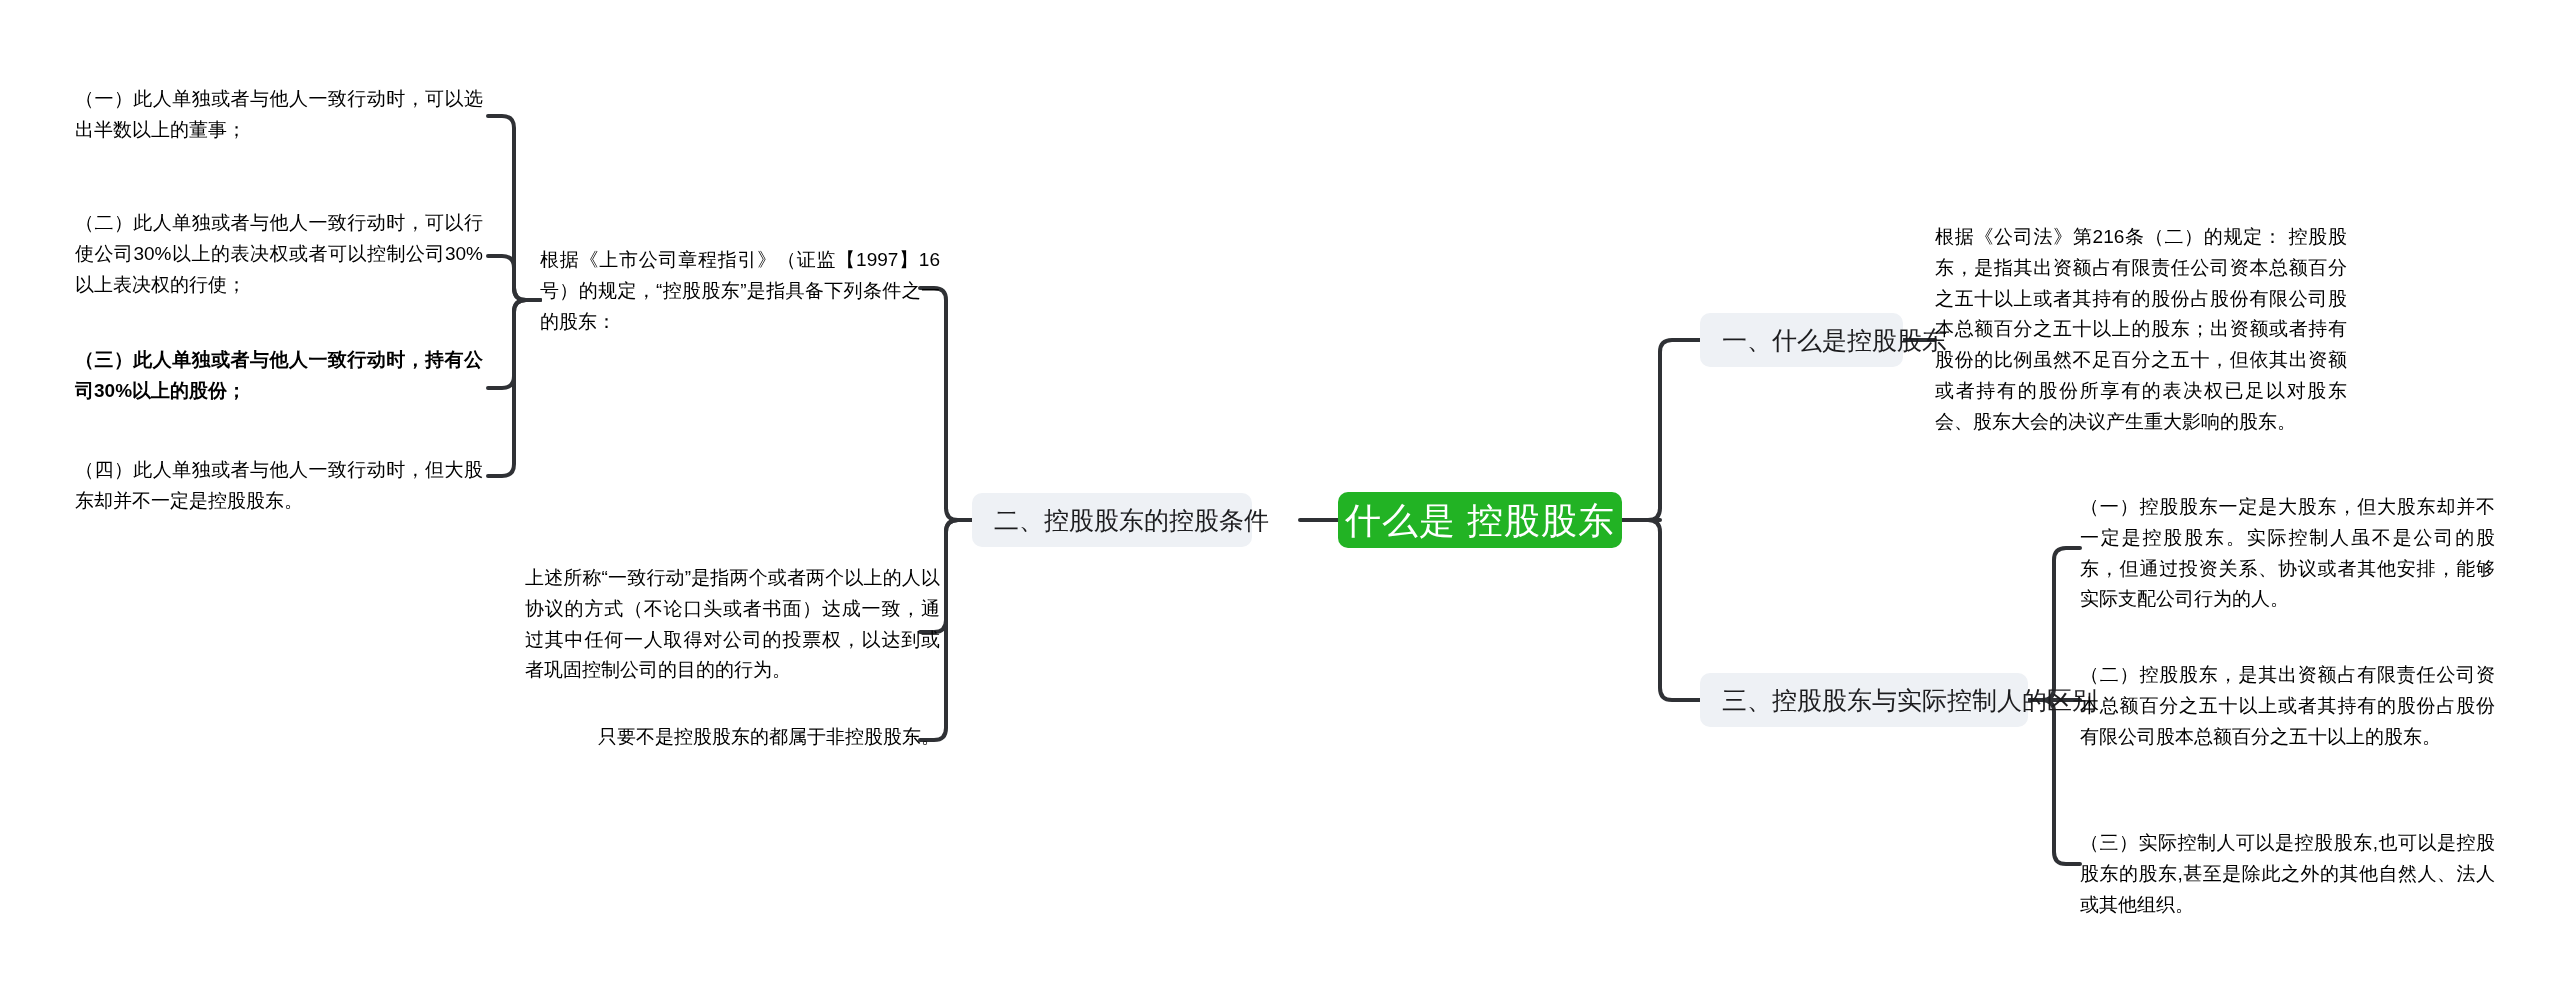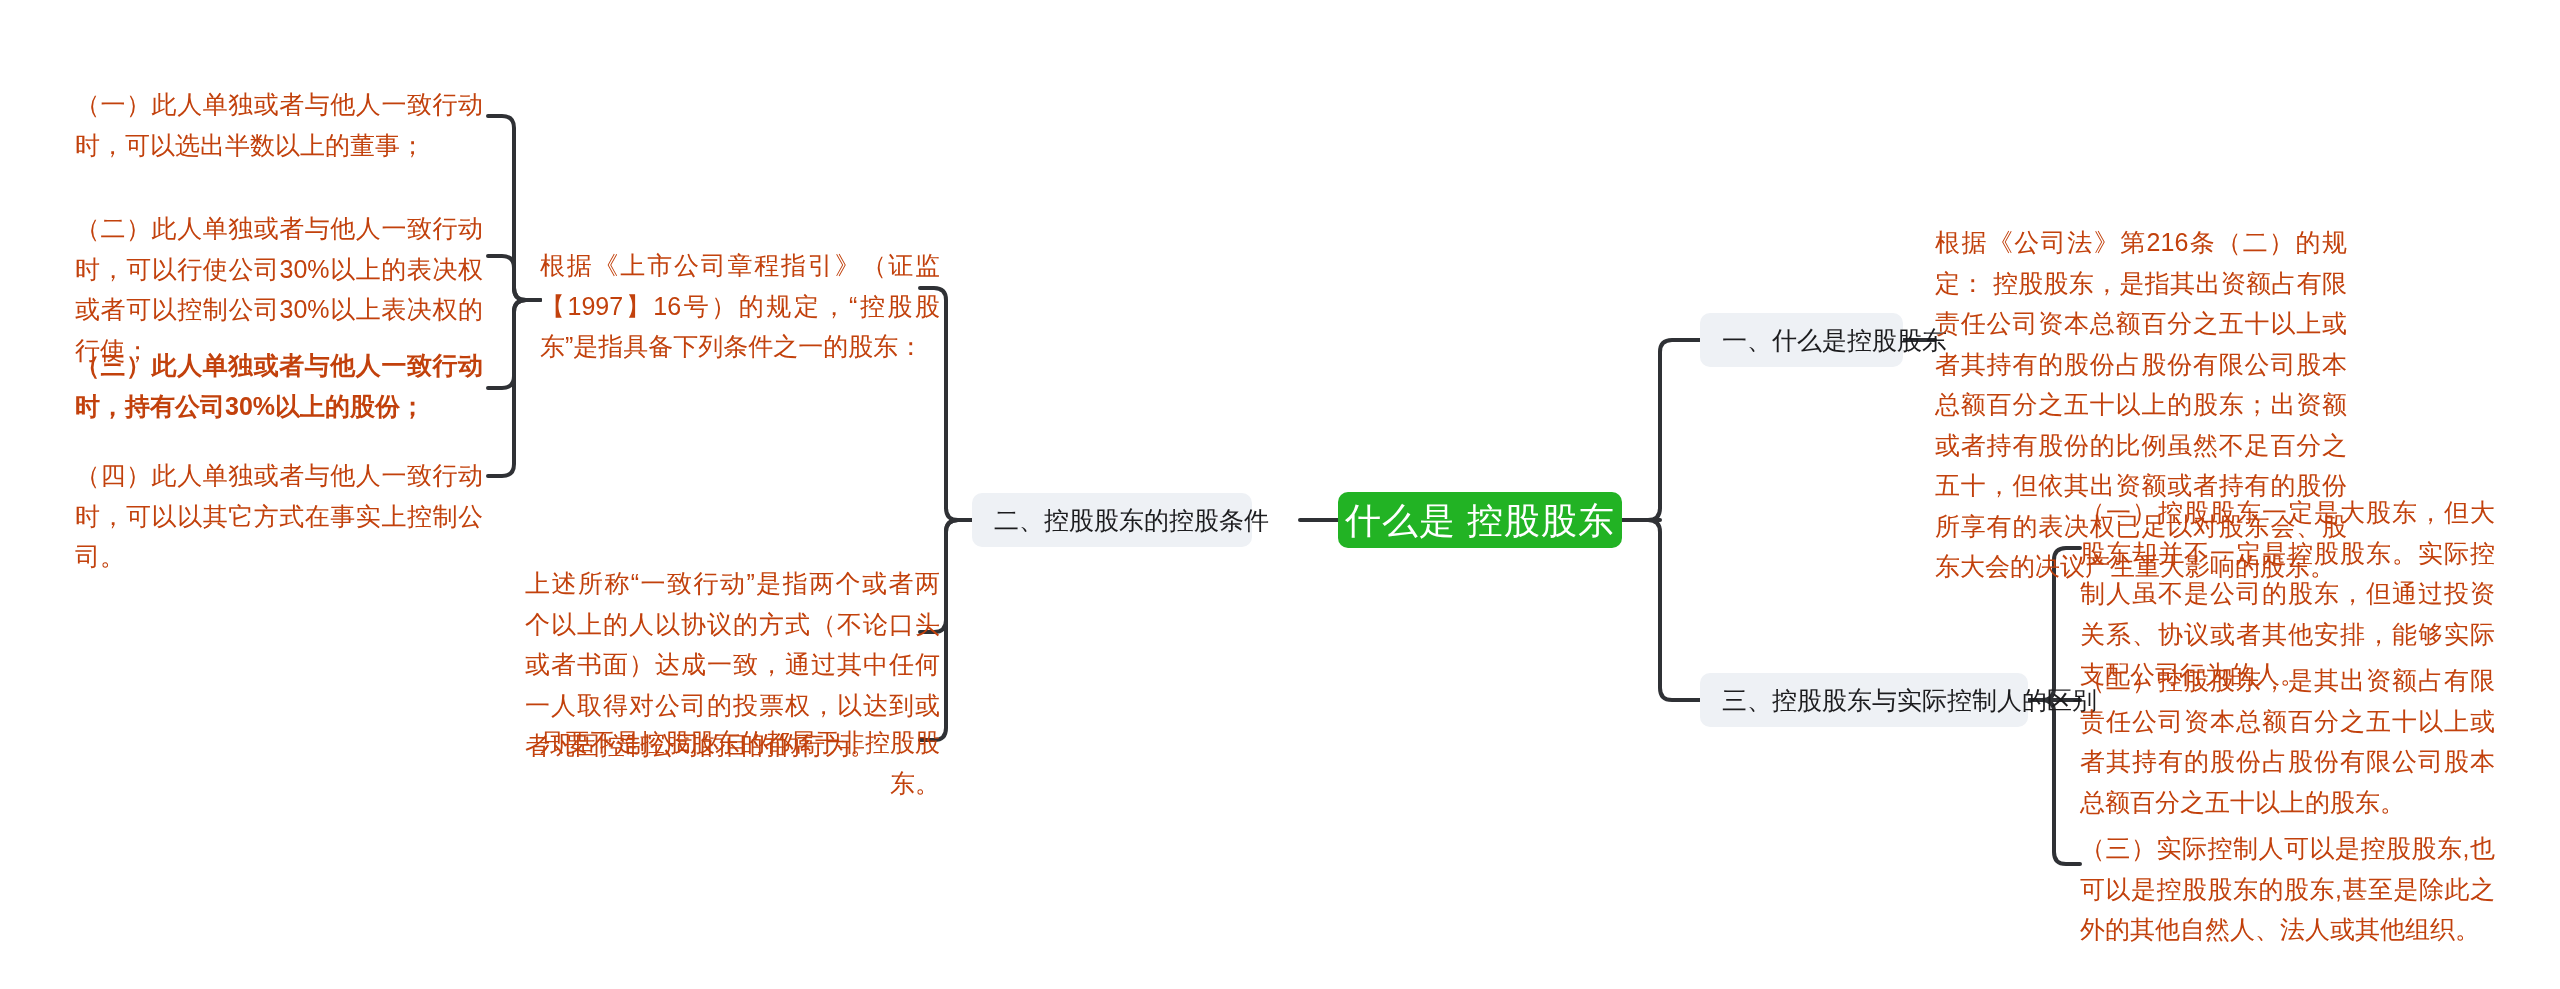--- a/index.html
+++ b/index.html
@@ -31,22 +31,22 @@
     color:#1c1c1e;
     border-radius:10px;
     font-size:25px;
     line-height:1.3;
     padding:11px 22px;
     white-space:nowrap;
     display:flex;align-items:flex-start;
   }
   
   .leaf{
-    color:#c2410c;
-    font-size:25px;
+    color:#000000;
+    font-size:19px;
     line-height:1.62;
     text-align:justify;
     text-justify:inter-ideograph;
     white-space:normal;
     word-break:break-all;
   }
   .leaf.right-align{text-align:right;}
 </style>
 </head>
 <body>
@@ -116,21 +116,21 @@
 
   <div class="node leaf" style="left:75px;top:208px;width:408px;">
     <span>（二）此人单独或者与他人一致行动时，可以行使公司30%以上的表决权或者可以控制公司30%以上表决权的行使；</span>
   </div>
 
   <div class="node leaf" style="left:75px;top:345px;width:408px;font-weight:bold;">
     <span>（三）此人单独或者与他人一致行动时，持有公司30%以上的股份；</span>
   </div>
 
   <div class="node leaf" style="left:75px;top:455px;width:408px;">
-    <span>（四）此人单独或者与他人一致行动时，可以以其它方式在事实上控制公司。</span>
+    <span>（四）此人单独或者与他人一致行动时，但大股东却并不一定是控股股东。</span>
   </div>
 
   <div class="node branch" style="left:1700px;top:673px;width:328px;height:54px;">
     <span>三、控股股东与实际控制人的区别</span>
   </div>
 
   <div class="node leaf" style="left:2080px;top:492px;width:415px;">
     <span>（一）控股股东一定是大股东，但大股东却并不一定是控股股东。实际控制人虽不是公司的股东，但通过投资关系、协议或者其他安排，能够实际支配公司行为的人。</span>
   </div>
 

